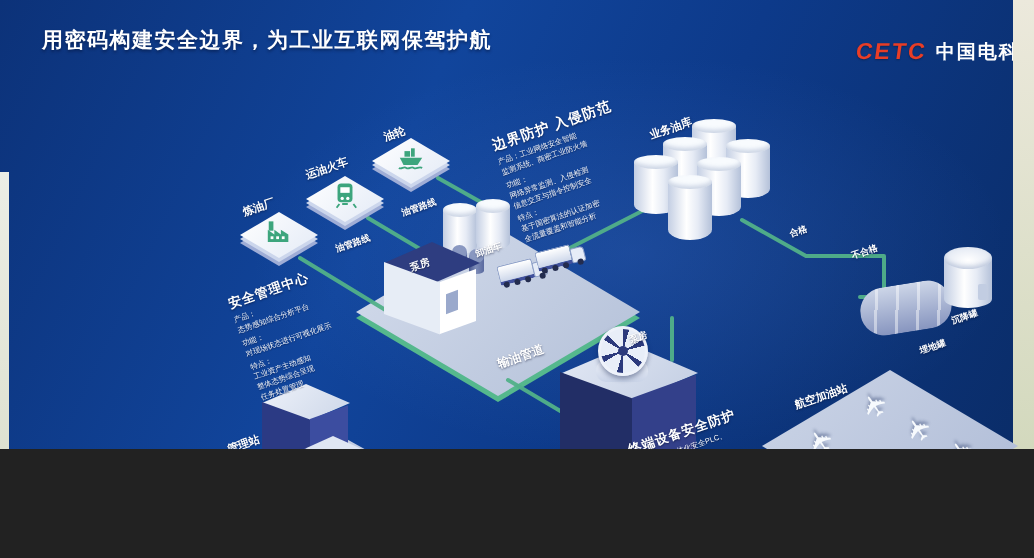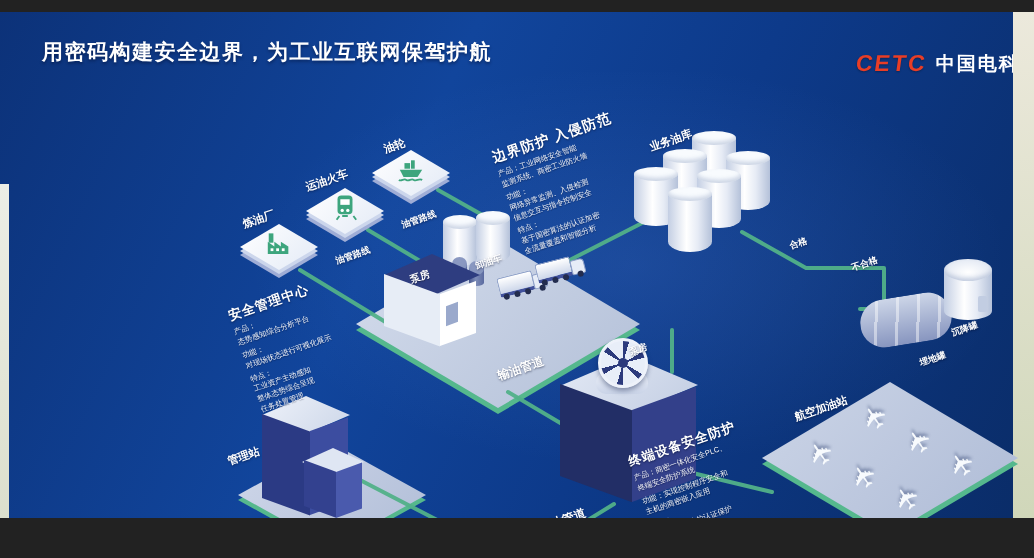--- a/index.html
+++ b/index.html
@@ -1,18 +1,18 @@
 <!DOCTYPE html>
 <html><head>
 <meta charset="utf-8">
 <style>
   html,body{margin:0;padding:0;background:#222;}
-  #stage{position:relative;width:1034px;height:506px;overflow:hidden;
+  #stage{position:relative;width:1034px;height:449px;overflow:hidden;
     font-family:"Liberation Sans","DejaVu Sans",sans-serif;
-    background:linear-gradient(115deg,#0c3279 0%,#11459c 38%,#0d3a8a 62%,#0a2c67 100%);margin-top:12px;}
+    background:linear-gradient(115deg,#0c3279 0%,#11459c 38%,#0d3a8a 62%,#0a2c67 100%);}
   #stage::before{content:"";position:absolute;left:180px;top:60px;width:820px;height:430px;
     background:radial-gradient(ellipse at 55% 45%,rgba(120,170,255,.14),rgba(0,0,0,0) 60%);}
   
   .strip{position:absolute;}
   .strip.right{left:1013px;top:0;width:21px;height:558px;background:linear-gradient(180deg,#ece9dc,#cdd5b6);}
   .strip.bottom{left:0;top:545px;width:1034px;height:13px;background:linear-gradient(90deg,#c8d6ab,#b4c897);}
   .strip.left{left:0;top:172px;width:9px;height:386px;background:linear-gradient(180deg,#eceee6,#d9ddc9);}
 
   .page-title{position:absolute;left:42px;top:26px;color:#fff;font-size:21px;font-weight:800;letter-spacing:1.5px;white-space:nowrap;text-shadow:0 2px 3px rgba(0,10,40,.45);}
   .logo{position:absolute;left:856px;top:38px;display:flex;align-items:center;gap:9px;white-space:nowrap;}

